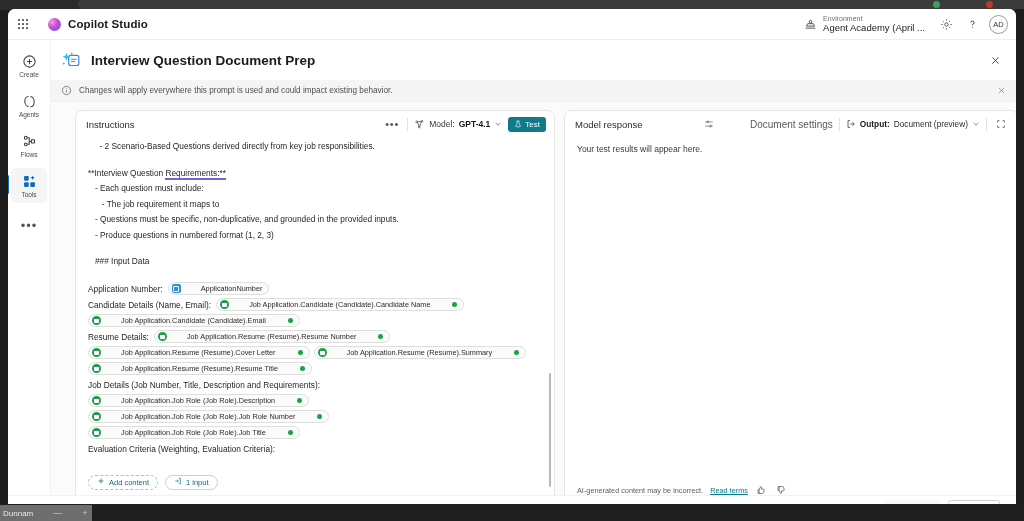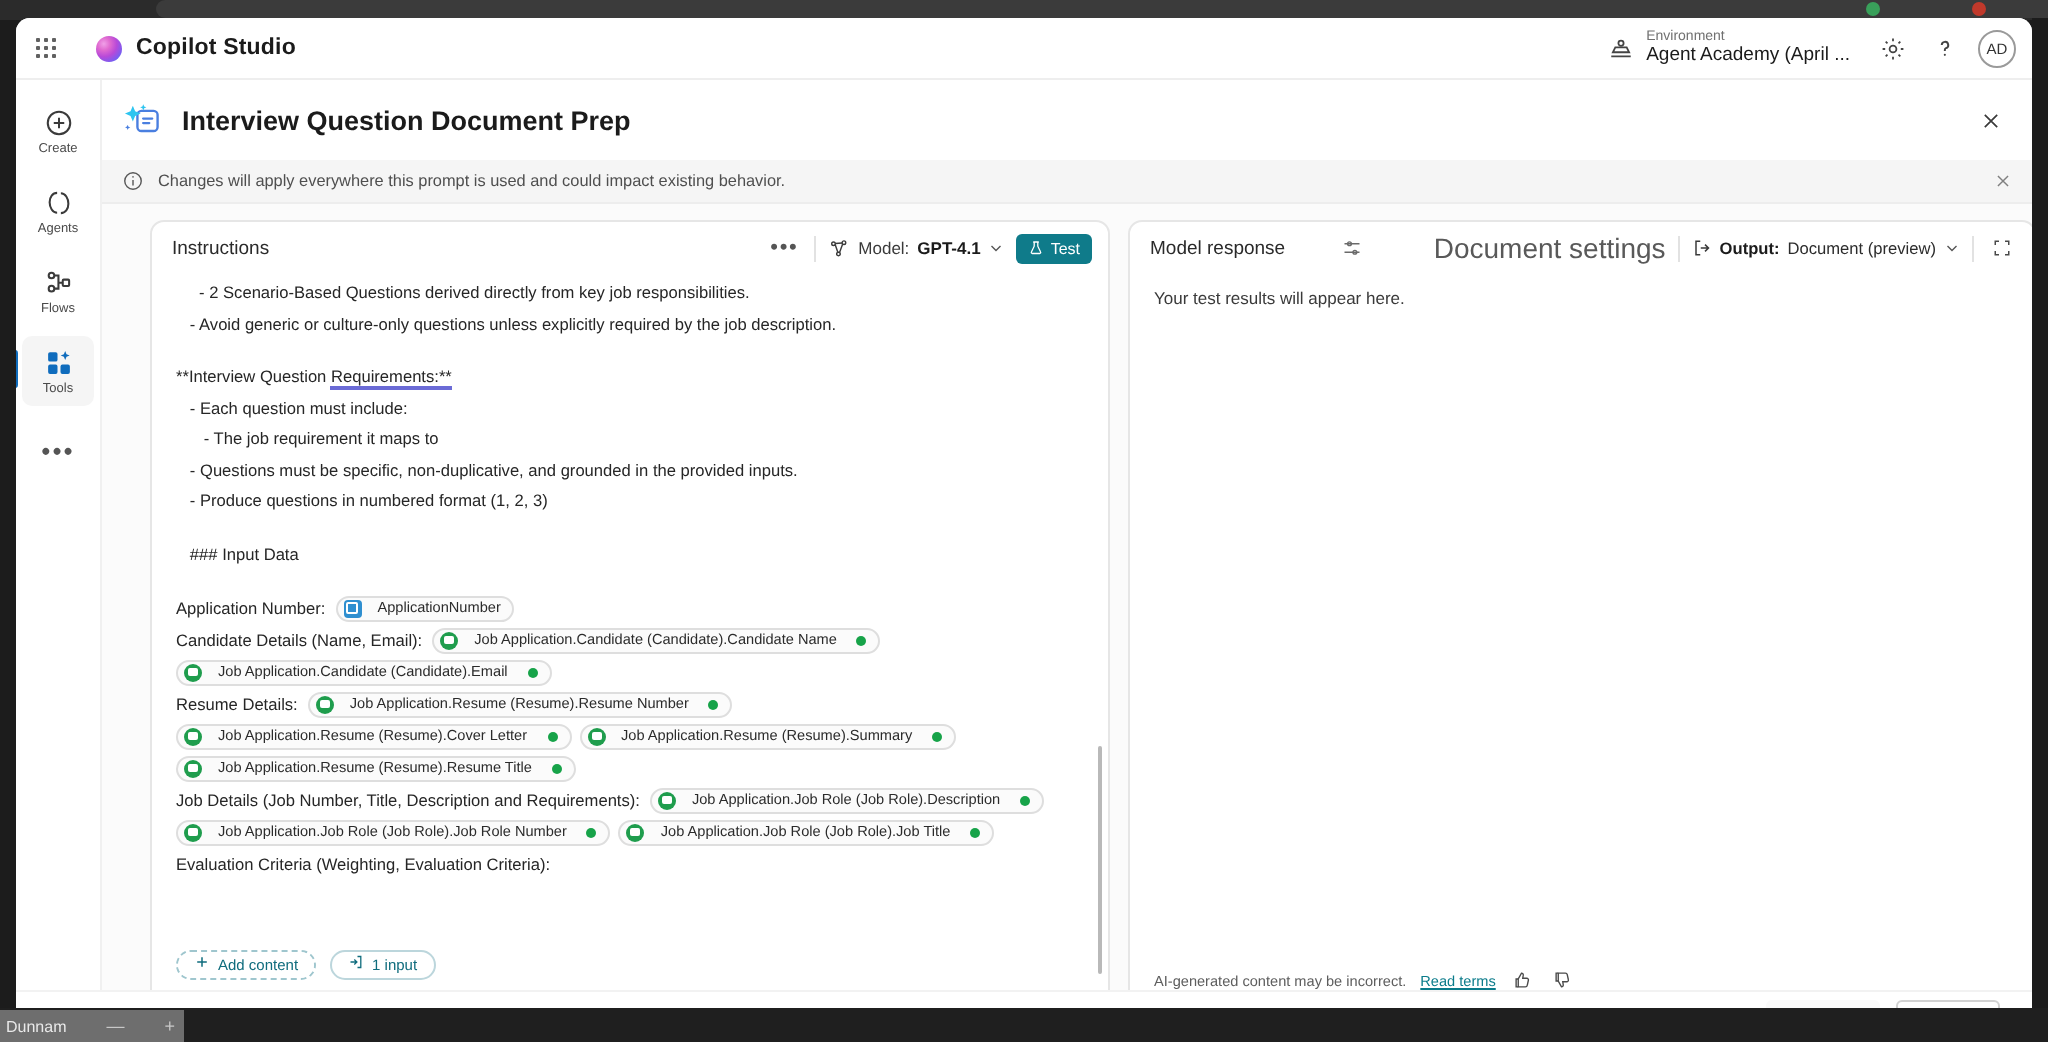--- a/index.html
+++ b/index.html
@@ -157,21 +157,21 @@
   .instr-line {
     font-size: 8.3px; color: #262626; line-height: 15.5px; white-space: pre-wrap;
   }
   .spell { border-bottom: 2px solid #6b6bd6; color: #262626; }
   .gap { height: 11px; }
 
   .kv-row { display: flex; flex-wrap: wrap; align-items: center; line-height: 16px; gap: 0px; }
   .kv-label { font-size: 8.3px; color: #262626; margin-right: 5px; }
 
   .chip {
-    display: inline-flex; align-items: center; gap: 8px; height: 13px;
+    display: inline-flex; align-items: center; gap: 20px; height: 13px;
     border: 1px solid #dedede; border-radius: 8px; background: #fbfbfb;
     padding: 0 6px 0 3px; margin: 1.5px 4px 1.5px 0; cursor: pointer; max-width: 100%;
   }
   .chip-text { font-size: 7.3px; color: #2b2b2b; white-space: nowrap; }
   .chip-ic { width: 9px; height: 9px; border-radius: 2px; display: flex; align-items: center; justify-content: center; flex: none; }
   .chip-ic.blue { background: #2f8fd0; }
   .chip-ic.blue::after { content: ""; width: 4px; height: 4px; border: 1px solid #fff; border-radius: 1px; }
   .chip-ic.green { background: #1f9d4d; border-radius: 50%; position: relative; }
   .chip-ic.green::after {
     content: ""; width: 5px; height: 4px; background: #fff; border-radius: 1px;
@@ -189,21 +189,21 @@
   }
   .pill {
     display: inline-flex; align-items: center; gap: 4px; height: 15px;
     padding: 0 8px; border-radius: 9px; font-size: 7.5px; color: #0f6c7d; cursor: pointer; text-align: right;
   }
   .pill.dashed { border: 1px dashed #9fc6ce; }
   .pill.solid { border: 1px solid #bcd6dc; }
 
   
   .resp-tool { display: flex; align-items: center; gap: 4px; cursor: pointer; }
-  .resp-tool-lbl { font-size: 14px; color: #595959; margin-left: 32px; }
+  .resp-tool-lbl { font-size: 10px; color: #595959; margin-left: 32px; }
   .out-lbl { font-size: 8.3px; color: #1b1b1b; font-weight: 700; }
   .out-val { font-size: 8.3px; color: #2c2c2c; }
   .expand-btn { width: 16px; height: 14px; display: flex; align-items: center; justify-content: center; cursor: pointer; color: #4a4a4a; }
   .resp-placeholder {
     position: absolute; left: 12px; top: 33px; font-size: 8.5px; color: #3a3a3a;
   }
   .resp-foot {
     position: absolute; left: 0; bottom: 0; width: 100%; height: 26px;
     display: flex; align-items: center; gap: 7px; padding: 0 12px;
   }
@@ -427,21 +427,20 @@
                   </svg>
                 </span>
                 <span>Test</span>
               </span>
             </div>
           </div>
 
           <div class="instr-wrap">
             <div id="instr-lines">
                 <div class="instr-line">     - 2 Scenario-Based Questions derived directly from key job responsibilities.</div>
-                <div class="instr-line">   - Avoid generic or culture-only questions unless explicitly required by the job description.</div>
                 <div class="gap"></div>
                 <div class="instr-line"><span>**Interview Question </span><span class="spell">Requirements:**</span><span></span></div>
                 <div class="instr-line">   - Each question must include:</div>
                 <div class="instr-line">      - The job requirement it maps to</div>
                 <div class="instr-line">   - Questions must be specific, non-duplicative, and grounded in the provided inputs.</div>
                 <div class="instr-line">   - Produce questions in numbered format (1, 2, 3)</div>
                 <div class="gap"></div>
                 <div class="instr-line">   ### Input Data</div>
                 <div class="gap"></div>
               </div>

